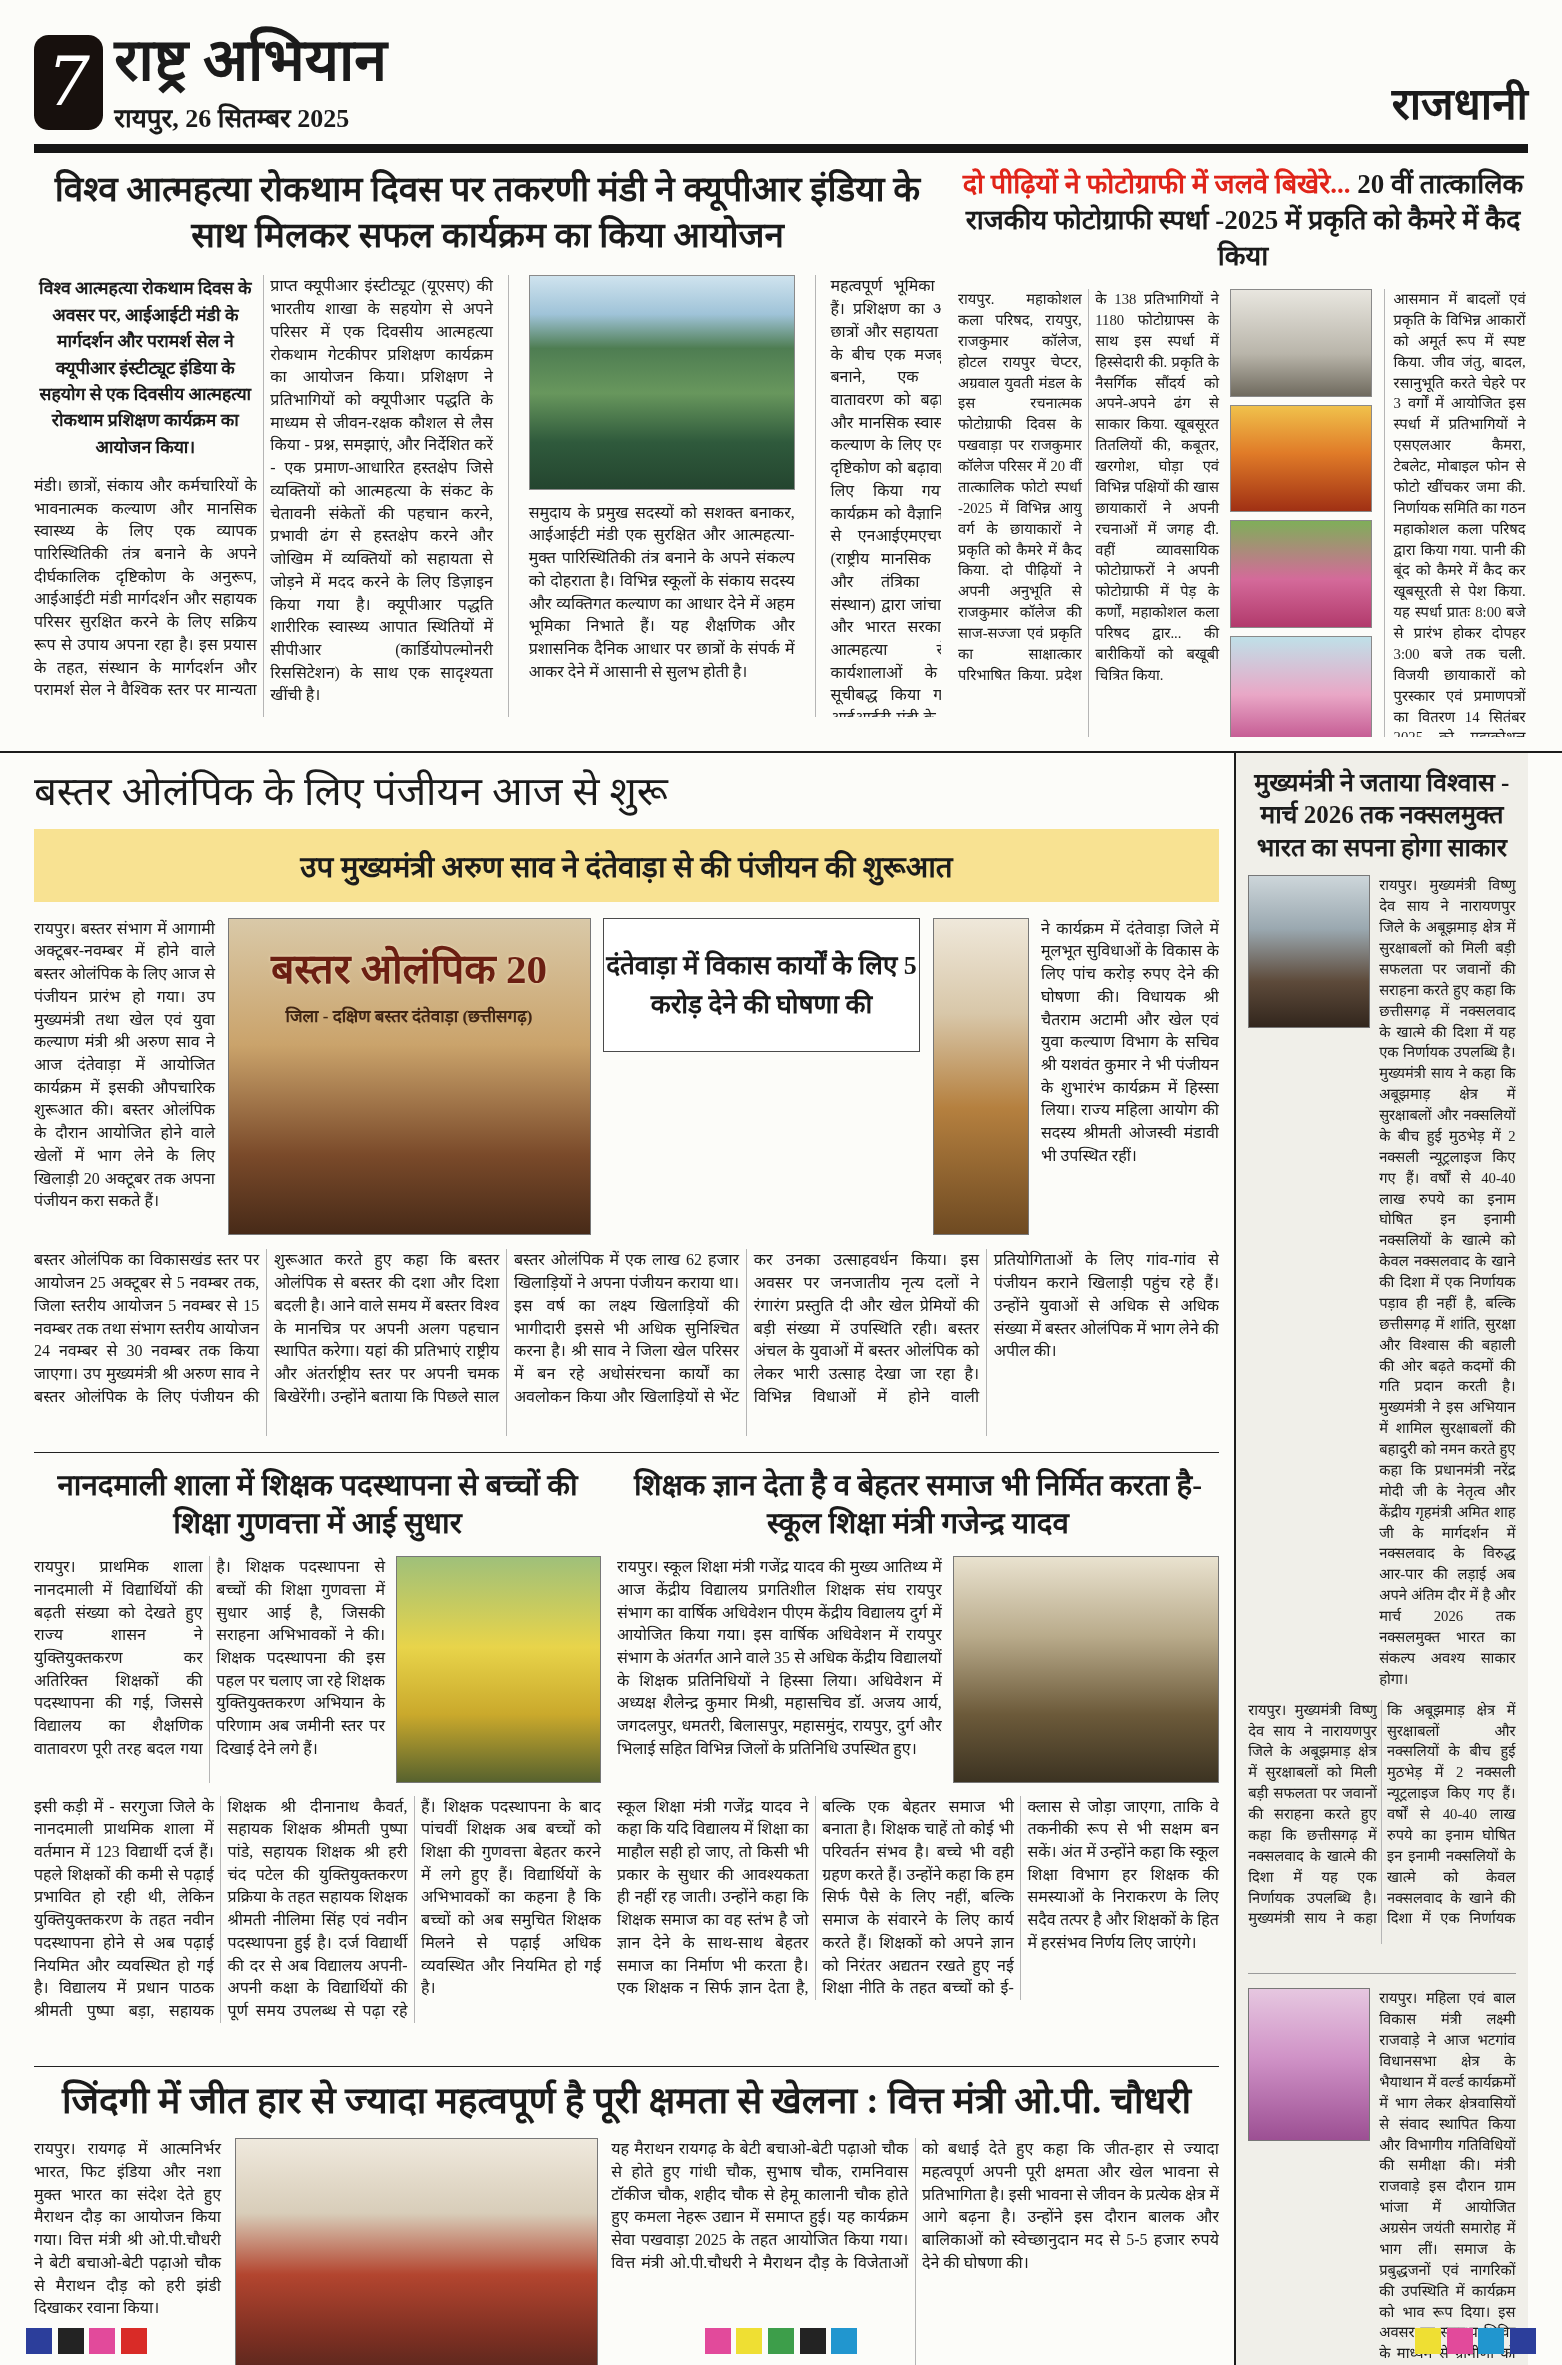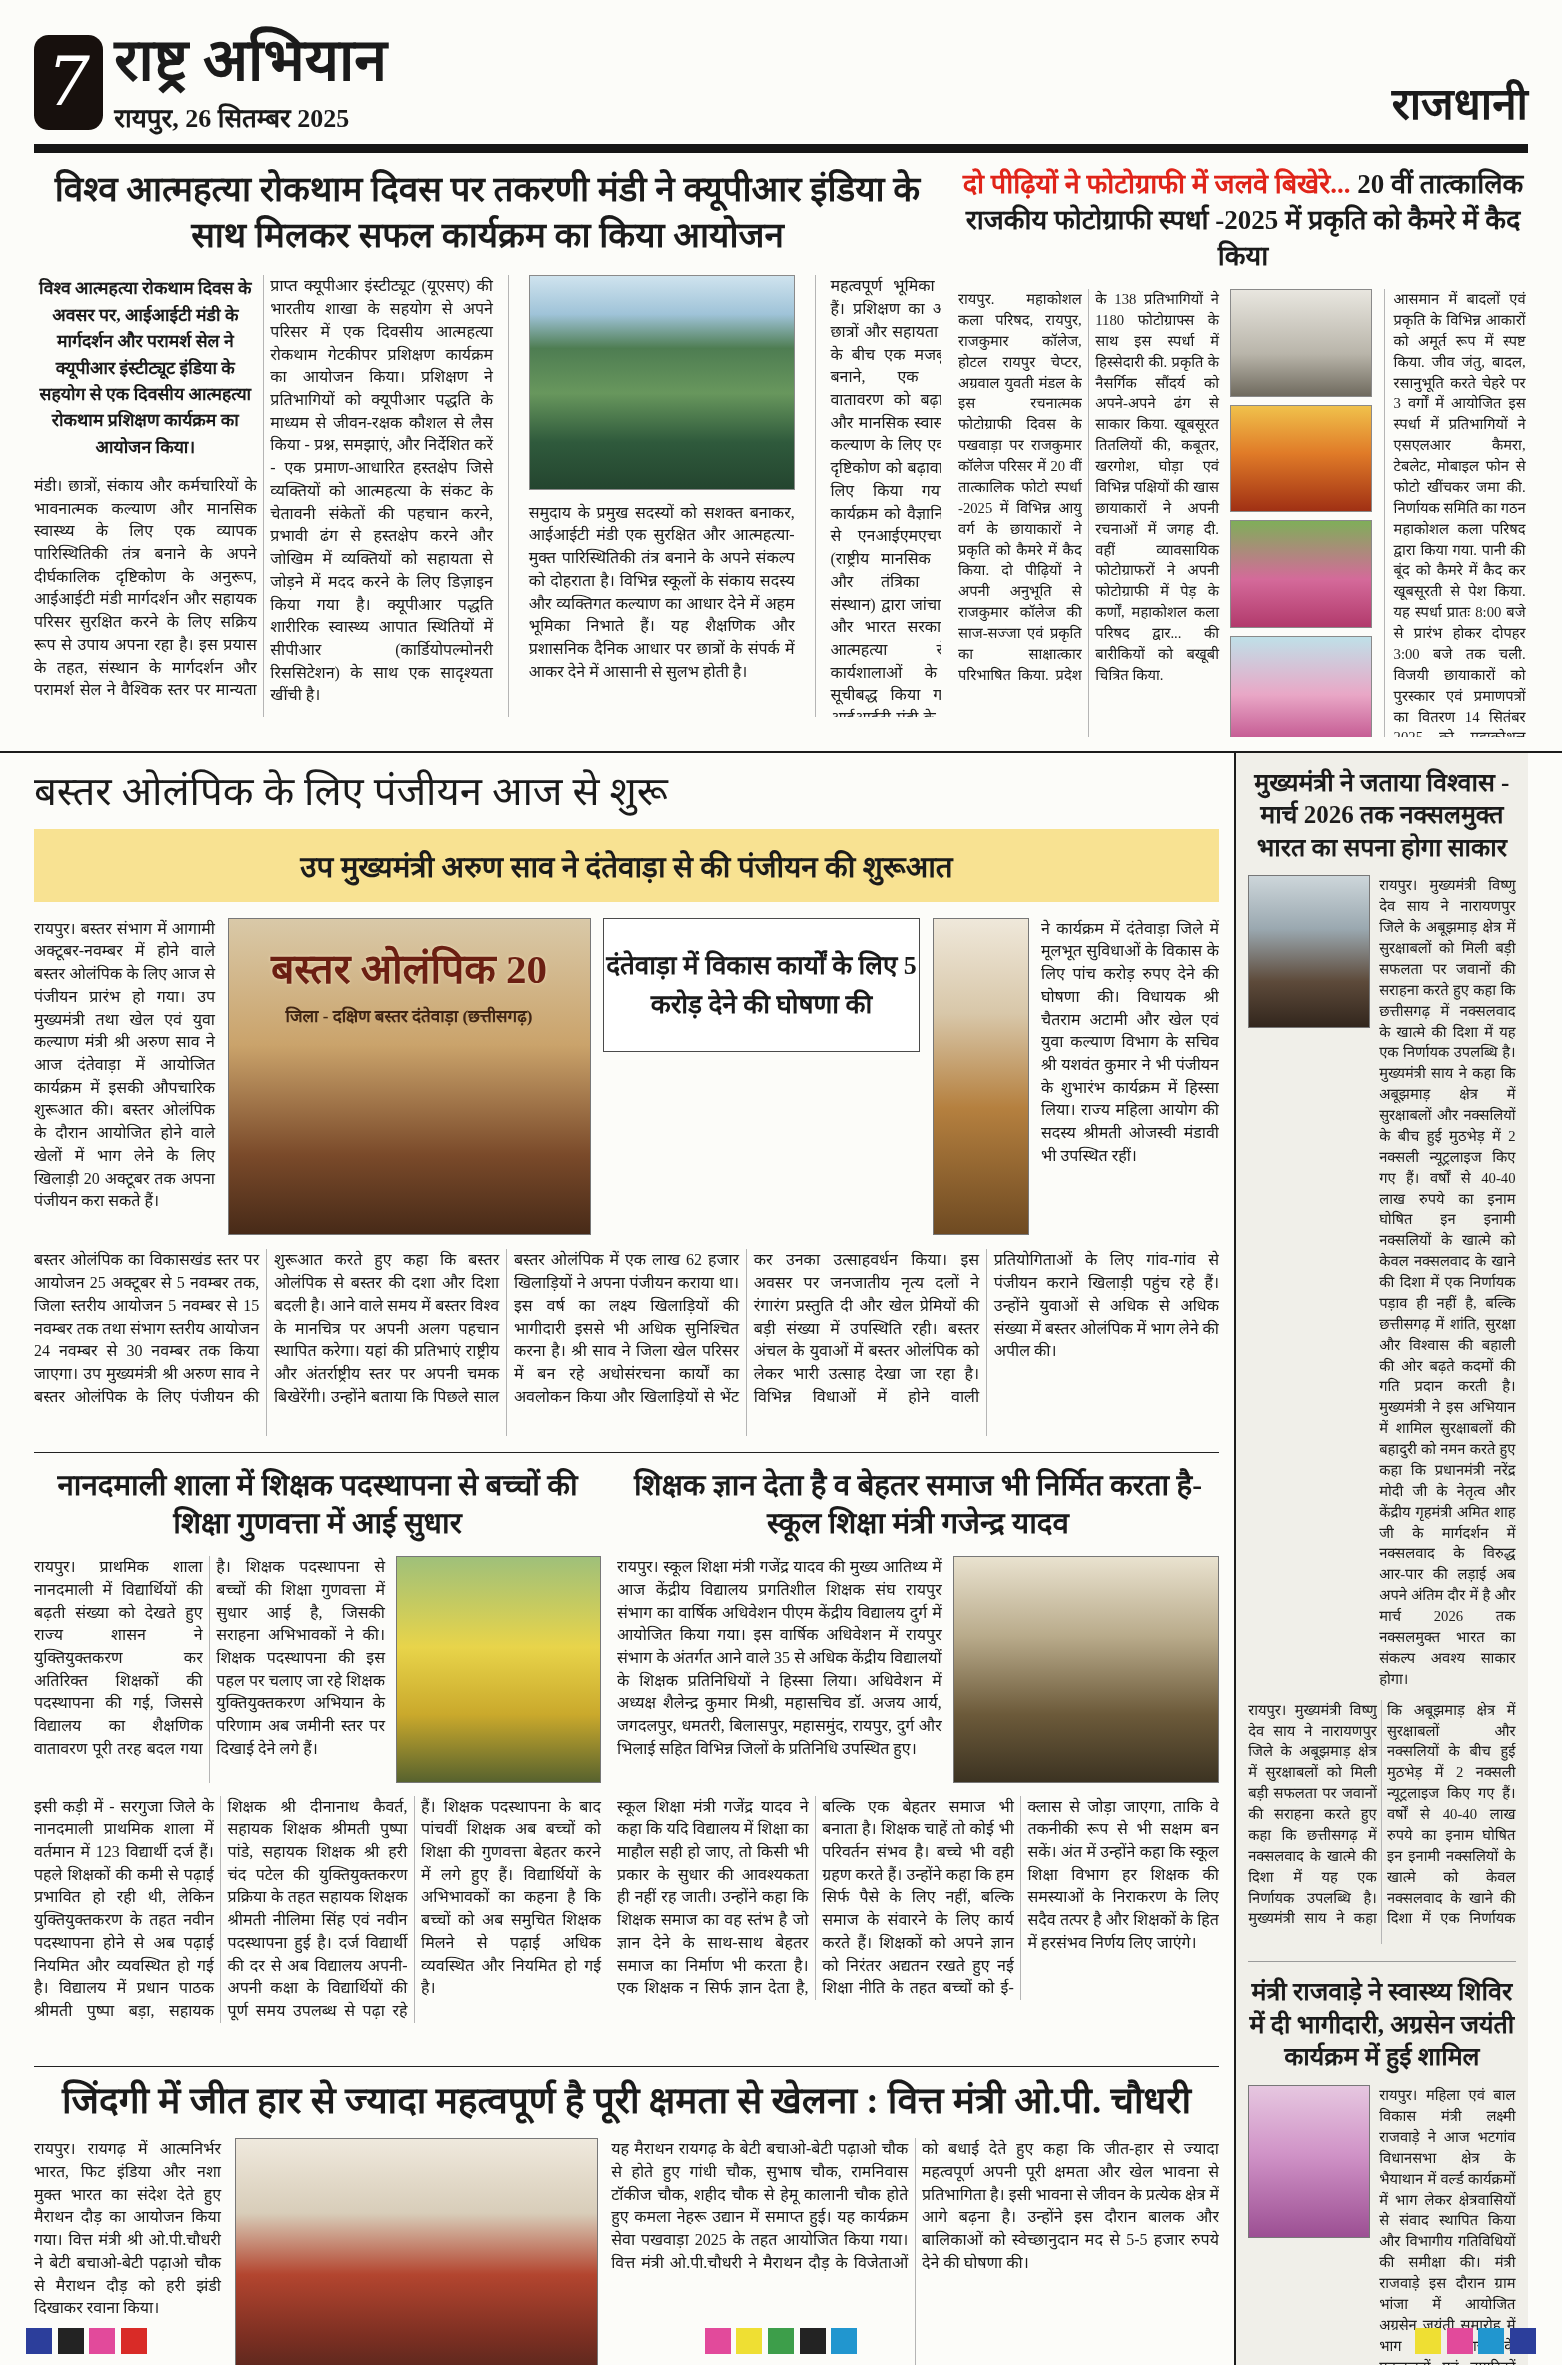--- a/index.html
+++ b/index.html
@@ -87,21 +87,21 @@
 
   
   .marathon{border-top:1.7px solid #222;margin-top:14.7px;padding-top:12.5px;}
   .marathon h1{margin:0 0 14.7px;font-size:37px;text-align:center;font-weight:bold;line-height:1.2;}
   .mar-row{display:flex;gap:13.6px;height:249px;overflow:hidden;margin-bottom:12.5px;}
   .mar-intro{width:187px;flex:none;}
   .marathon-photo{width:363px;flex:none;background:linear-gradient(180deg,#efe9dd 0%,#d8cdb9 30%,#b3452f 55%,#7c2f22 80%,#4c241c 100%);border:0.6px solid #777;}
   .mar-right{flex:1;}
 
   
-  .sb-art{border-bottom:1.1px solid #9a9a9a;padding-bottom:17px;margin-bottom:14.7px;}
+  .sb-art{border-bottom:1.1px solid #9a9a9a;padding-bottom:29px;margin-bottom:14.7px;}
   .sb-art h3{margin:0 0 11.3px;font-size:25px;line-height:1.3;text-align:center;font-weight:bold;}
   .sb-row{display:flex;gap:9px;margin-bottom:10.2px;}
   .sb-photo{width:122px;height:153px;flex:none;border:0.6px solid #777;}
   .cm-photo{background:linear-gradient(180deg,#cdd6da 0%,#9aa8b0 35%,#5d4a3a 70%,#32261d 100%);}
   .rajwade-photo{background:linear-gradient(180deg,#e6c7e0 0%,#d093c7 45%,#9c4f93 100%);}
   .sb-row .txt{flex:1;font-size:14.7px;}
   .sb-cols{column-count:2;column-gap:10.2px;column-rule:0.6px solid #b5b5b5;font-size:14.7px;height:306px;overflow:hidden;}
   .sb-cols.short{height:244px;}
 
   
@@ -220,21 +220,20 @@
       <div class="sb-art" data-interactable="false">
         <h3 data-interactable="false">मुख्यमंत्री ने जताया विश्वास - मार्च 2026 तक नक्सलमुक्त भारत का सपना होगा साकार</h3>
         <div class="sb-row">
           <div class="sb-photo cm-photo" data-interactable="false"></div>
           <div class="txt bodytxt" data-interactable="false">रायपुर। मुख्यमंत्री विष्णु देव साय ने नारायणपुर जिले के अबूझमाड़ क्षेत्र में सुरक्षाबलों को मिली बड़ी सफलता पर जवानों की सराहना करते हुए कहा कि छत्तीसगढ़ में नक्सलवाद के खात्मे की दिशा में यह एक निर्णायक उपलब्धि है। मुख्यमंत्री साय ने कहा कि अबूझमाड़ क्षेत्र में सुरक्षाबलों और नक्सलियों के बीच हुई मुठभेड़ में 2 नक्सली न्यूट्रलाइज किए गए हैं। वर्षों से 40-40 लाख रुपये का इनाम घोषित इन इनामी नक्सलियों के खात्मे को केवल नक्सलवाद के खाने की दिशा में एक निर्णायक पड़ाव ही नहीं है, बल्कि छत्तीसगढ़ में शांति, सुरक्षा और विश्वास की बहाली की ओर बढ़ते कदमों की गति प्रदान करती है। मुख्यमंत्री ने इस अभियान में शामिल सुरक्षाबलों की बहादुरी को नमन करते हुए कहा कि प्रधानमंत्री नरेंद्र मोदी जी के नेतृत्व और केंद्रीय गृहमंत्री अमित शाह जी के मार्गदर्शन में नक्सलवाद के विरुद्ध आर-पार की लड़ाई अब अपने अंतिम दौर में है और मार्च 2026 तक नक्सलमुक्त भारत का संकल्प अवश्य साकार होगा।</div>
         </div>
         <div class="sb-cols short bodytxt" data-interactable="false">रायपुर। मुख्यमंत्री विष्णु देव साय ने नारायणपुर जिले के अबूझमाड़ क्षेत्र में सुरक्षाबलों को मिली बड़ी सफलता पर जवानों की सराहना करते हुए कहा कि छत्तीसगढ़ में नक्सलवाद के खात्मे की दिशा में यह एक निर्णायक उपलब्धि है। मुख्यमंत्री साय ने कहा कि अबूझमाड़ क्षेत्र में सुरक्षाबलों और नक्सलियों के बीच हुई मुठभेड़ में 2 नक्सली न्यूट्रलाइज किए गए हैं। वर्षों से 40-40 लाख रुपये का इनाम घोषित इन इनामी नक्सलियों के खात्मे को केवल नक्सलवाद के खाने की दिशा में एक निर्णायक पड़ाव ही नहीं है, बल्कि छत्तीसगढ़ में शांति, सुरक्षा और विश्वास की बहाली की ओर बढ़ते कदमों की गति प्रदान करती है। मुख्यमंत्री ने इस अभियान में शामिल सुरक्षाबलों की बहादुरी को नमन करते हुए कहा कि प्रधानमंत्री नरेंद्र मोदी जी के नेतृत्व और केंद्रीय गृहमंत्री अमित शाह जी के मार्गदर्शन में नक्सलवाद के विरुद्ध आर-पार की लड़ाई अब अपने अंतिम दौर में है और मार्च 2026 तक नक्सलमुक्त भारत का संकल्प अवश्य साकार होगा।</div>
       </div>
 
       <div class="sb-art" data-interactable="false">
-        <h3 data-interactable="false">मंत्री राजवाड़े ने स्वास्थ्य शिविर में दी भागीदारी, अग्रसेन जयंती कार्यक्रम में हुई शामिल</h3>
         <div class="sb-row">
           <div class="sb-photo rajwade-photo" data-interactable="false"></div>
           <div class="txt bodytxt" data-interactable="false">रायपुर। महिला एवं बाल विकास मंत्री लक्ष्मी राजवाड़े ने आज भटगांव विधानसभा क्षेत्र के भैयाथान में वर्ल्ड कार्यक्रमों में भाग लेकर क्षेत्रवासियों से संवाद स्थापित किया और विभागीय गतिविधियों की समीक्षा की। मंत्री राजवाड़े इस दौरान ग्राम भांजा में आयोजित अग्रसेन जयंती समारोह में भाग लीं। समाज के प्रबुद्धजनों एवं नागरिकों की उपस्थिति में कार्यक्रम को भाव रूप दिया। इस अवसर पर स्वास्थ्य शिविर के माध्यम से ग्रामीणों को निःशुल्क परामर्श एवं उपचार की सुविधा दी गई। शिविर में बड़ी संख्या में ग्रामीणजन, जनप्रतिनिधि, चिकित्सक और स्वास्थ्यकर्मी उपस्थित रहे। इस एसएलपीएम कार्यालय, तहसील कार्यालय, जनपद कार्यालय, विकासखंड कार्यालय एवं शेष अधूरी कार्यालयों का निरीक्षण भी किया और विभागीय गतिविधियों को निर्धारित समय में पूर्ण करने के निर्देश दिए।</div>
         </div>
 
       </div>
 
     </div>
   </div>
 

